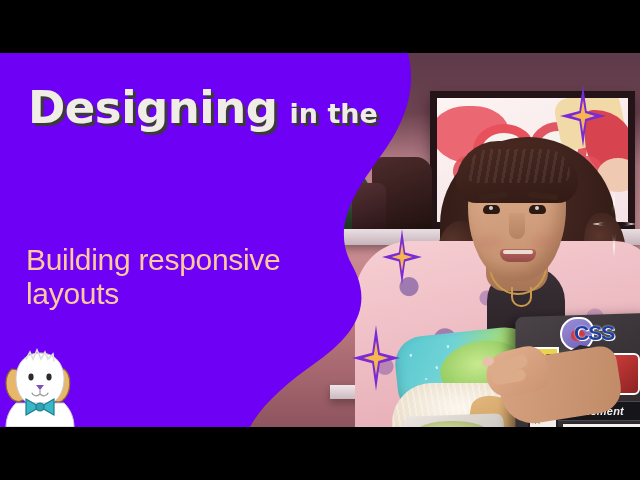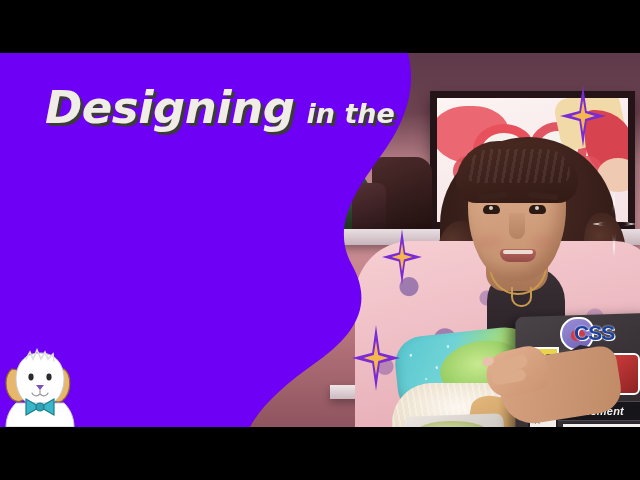--- a/index.html
+++ b/index.html
@@ -350,21 +350,21 @@
 
   .title-line {
     position:absolute;
     font-family:"DejaVu Sans", sans-serif;
     font-weight:700;
     color:#F0EDE6;
     text-shadow:3px 3px 0 #3d3a3a;
     letter-spacing:-.5px;
     white-space:nowrap;
   }
-  #t1 { left:45px; top:28px; font-size:45px;font-style:italic; }
+  #t1 { left:28px; top:28px; font-size:45px; }
   #t1 .big { font-size:45px; }
   #t1 .small { font-size:27px; margin-left:12px; letter-spacing:0px; }
   #t2 { left:28px; top:92px; font-size:45px; }
 
   .subtitle {
     position:absolute; left:26px; top:190px; width:330px;
     font-family:"Liberation Sans", sans-serif;
     font-weight:400;
     font-size:30px; line-height:1.14;
     color:#FBC99C;
@@ -489,20 +489,21 @@
                C 372,248 360,278 318,308
                C 284,332 262,352 250,374
                L0,374 Z" fill="#6E00F5"></path>
     </svg>
   </div>
 
   <div class="text-layer">
     <div class="title-line" id="t1">
       <span class="big">Designing</span><span class="small">in the</span>
     </div>
+    <div class="subtitle">Building responsive layouts</div>
   </div>
 
   <div class="mascot">
     <svg width="78" height="82" viewBox="0 0 78 82">
 
       <path d="M10,24 C2,30 2,46 10,54 C18,60 26,54 26,44 C26,34 20,24 10,24 Z" fill="#E9B76B" stroke="#8A6A33" stroke-width="1.2"></path>
 
       <path d="M62,24 C70,30 70,48 60,56 C52,60 46,52 47,42 C48,32 54,24 62,24 Z" fill="#E9B76B" stroke="#8A6A33" stroke-width="1.2"></path>
 
       <path d="M38,8 C54,8 62,20 62,34 C62,50 52,62 38,62 C24,62 14,50 14,34 C14,20 22,8 38,8 Z" fill="#FFFFFF" stroke="#C9C9C9" stroke-width="1"></path>

